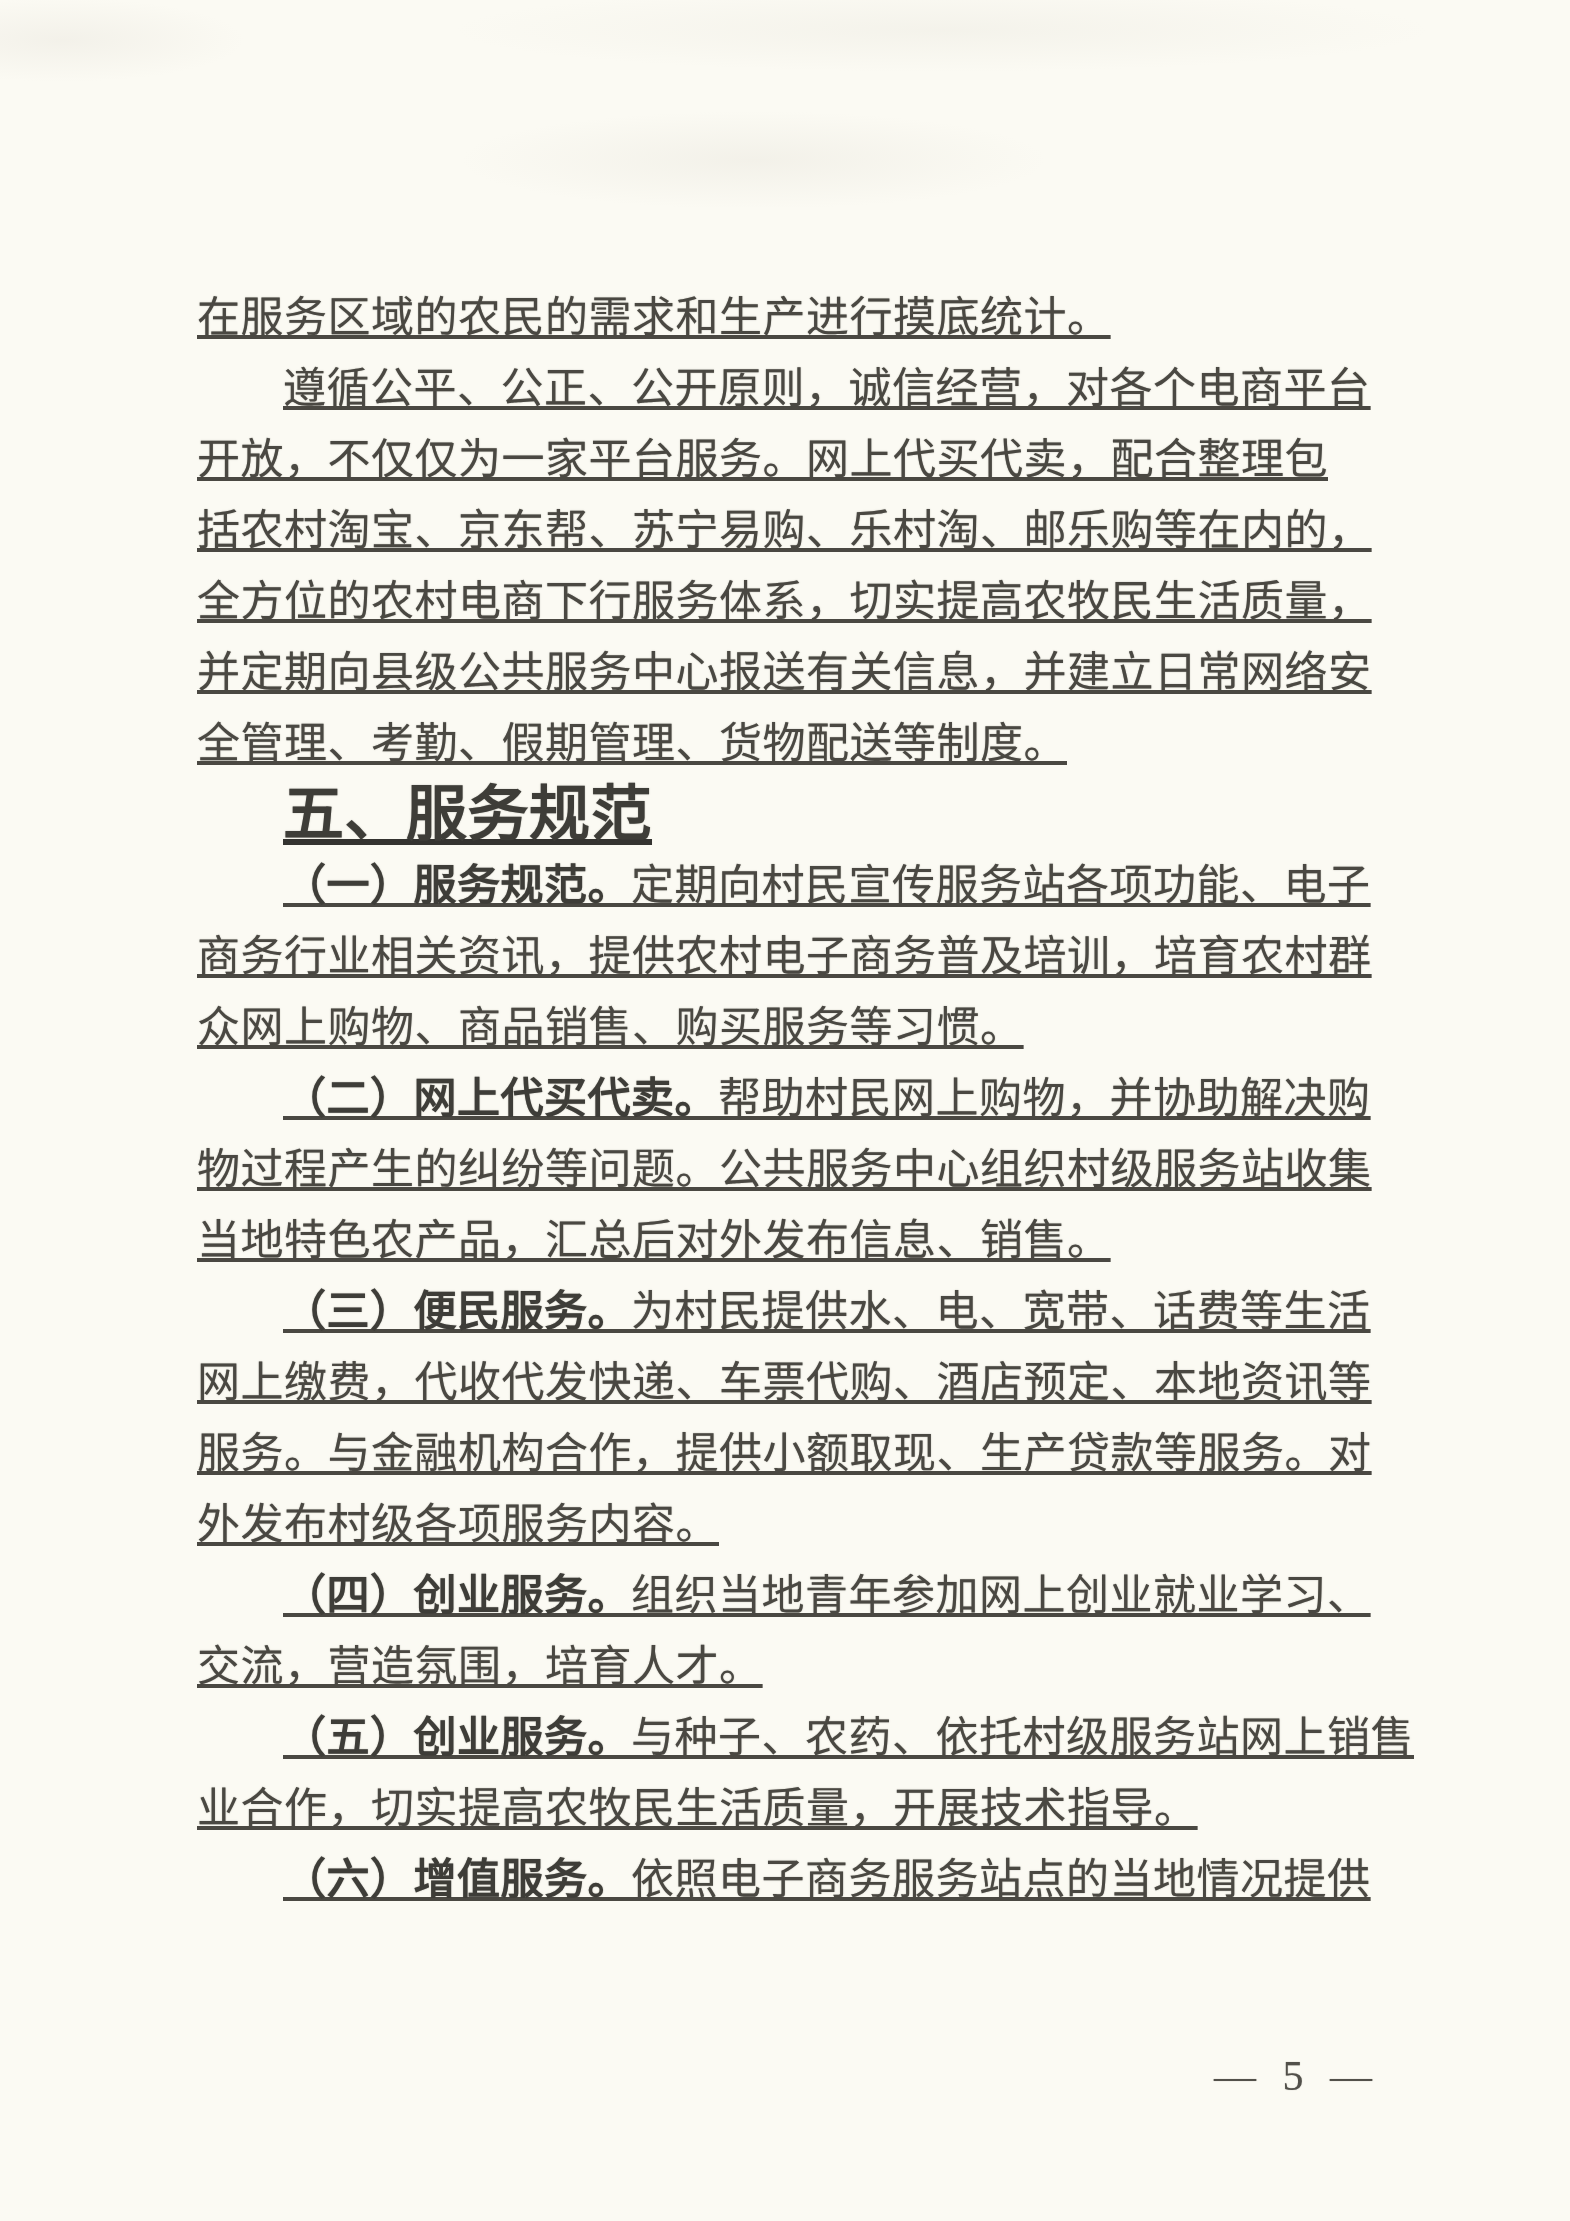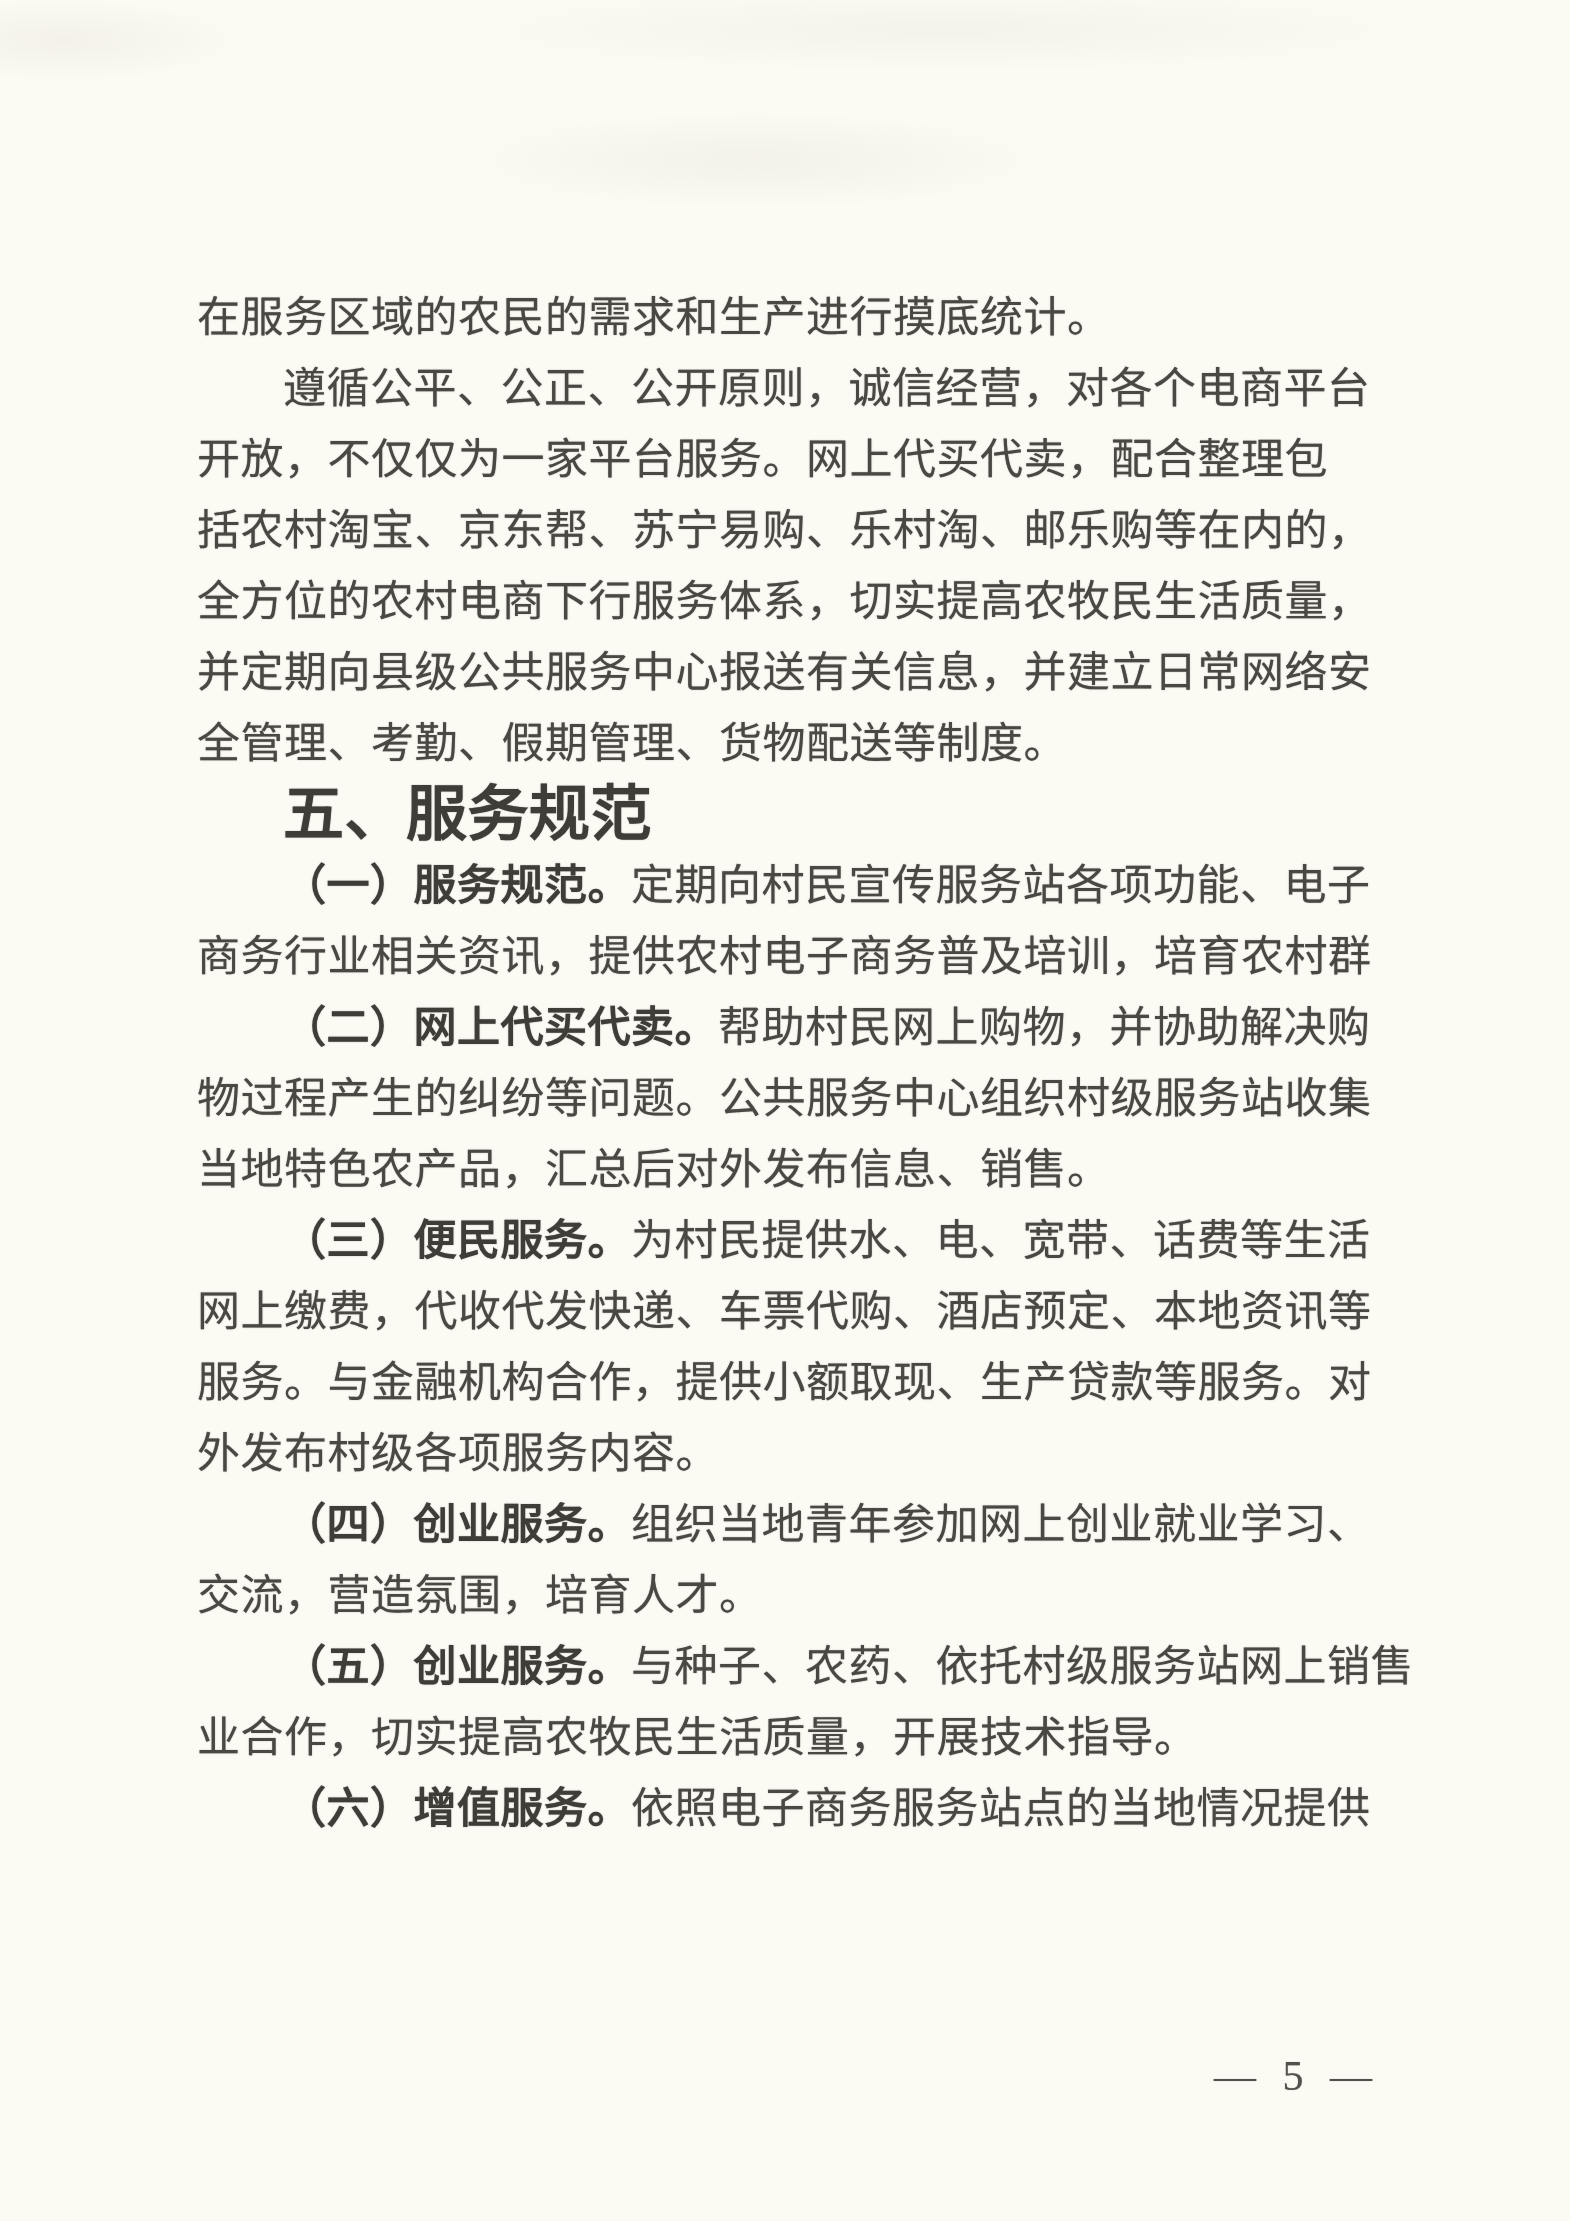--- a/index.html
+++ b/index.html
@@ -33,20 +33,21 @@
     width: 1175px;
     font-size: 43px;
     line-height: 71px;
     color: #4a4842;
     text-shadow: 0 0 1.2px rgba(74,72,66,0.55);
   }
   .line {
     height: 71px;
     white-space: nowrap;
     letter-spacing: 0.5px;
+    text-decoration: underline;
   }
   .line.indent { padding-left: 86px; }
   .seg.bold {
     font-weight: 700;
     font-family: "Liberation Sans", "DejaVu Sans", sans-serif;
     color: #3e3d38;
   }
   .line.heading {
     font-weight: 700;
     font-family: "Liberation Sans", "DejaVu Sans", sans-serif;
@@ -73,20 +74,21 @@
       <div class="line"><span class="seg">在服务区域的农民的需求和生产进行摸底统计。</span></div>
       <div class="line indent"><span class="seg">遵循公平、公正、公开原则，诚信经营，对各个电商平台</span></div>
       <div class="line"><span class="seg">开放，不仅仅为一家平台服务。网上代买代卖，配合整理包</span></div>
       <div class="line"><span class="seg">括农村淘宝、京东帮、苏宁易购、乐村淘、邮乐购等在内的，</span></div>
       <div class="line"><span class="seg">全方位的农村电商下行服务体系，切实提高农牧民生活质量，</span></div>
       <div class="line"><span class="seg">并定期向县级公共服务中心报送有关信息，并建立日常网络安</span></div>
       <div class="line"><span class="seg">全管理、考勤、假期管理、货物配送等制度。</span></div>
       <div class="line indent heading"><span class="seg bold">五、服务规范</span></div>
       <div class="line indent"><span class="seg bold">（一）服务规范。</span><span class="seg">定期向村民宣传服务站各项功能、电子</span></div>
       <div class="line"><span class="seg">商务行业相关资讯，提供农村电子商务普及培训，培育农村群</span></div>
+      <div class="line"><span class="seg">众网上购物、商品销售、购买服务等习惯。</span></div>
       <div class="line indent"><span class="seg bold">（二）网上代买代卖。</span><span class="seg">帮助村民网上购物，并协助解决购</span></div>
       <div class="line"><span class="seg">物过程产生的纠纷等问题。公共服务中心组织村级服务站收集</span></div>
       <div class="line"><span class="seg">当地特色农产品，汇总后对外发布信息、销售。</span></div>
       <div class="line indent"><span class="seg bold">（三）便民服务。</span><span class="seg">为村民提供水、电、宽带、话费等生活</span></div>
       <div class="line"><span class="seg">网上缴费，代收代发快递、车票代购、酒店预定、本地资讯等</span></div>
       <div class="line"><span class="seg">服务。与金融机构合作，提供小额取现、生产贷款等服务。对</span></div>
       <div class="line"><span class="seg">外发布村级各项服务内容。</span></div>
       <div class="line indent"><span class="seg bold">（四）创业服务。</span><span class="seg">组织当地青年参加网上创业就业学习、</span></div>
       <div class="line"><span class="seg">交流，营造氛围，培育人才。</span></div>
       <div class="line indent"><span class="seg bold">（五）创业服务。</span><span class="seg">与种子、农药、依托村级服务站网上销售</span></div>

